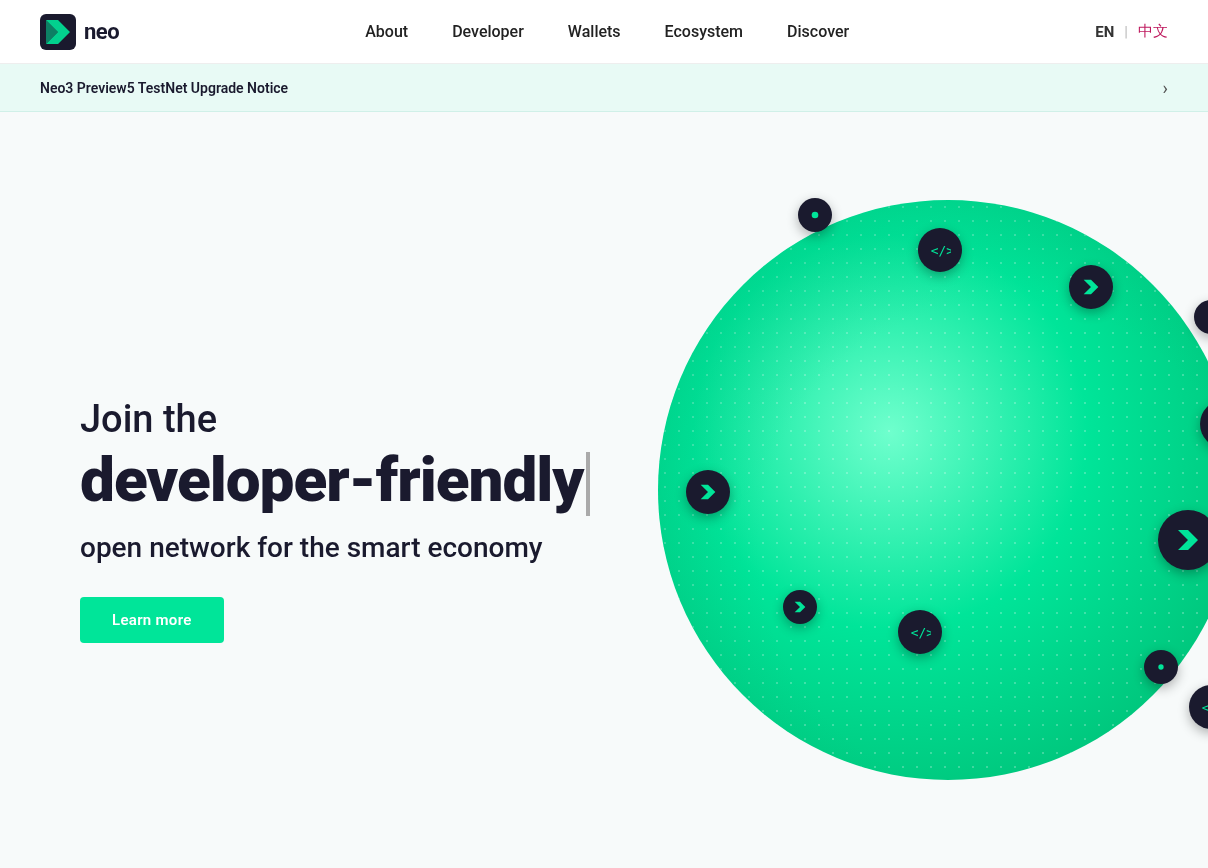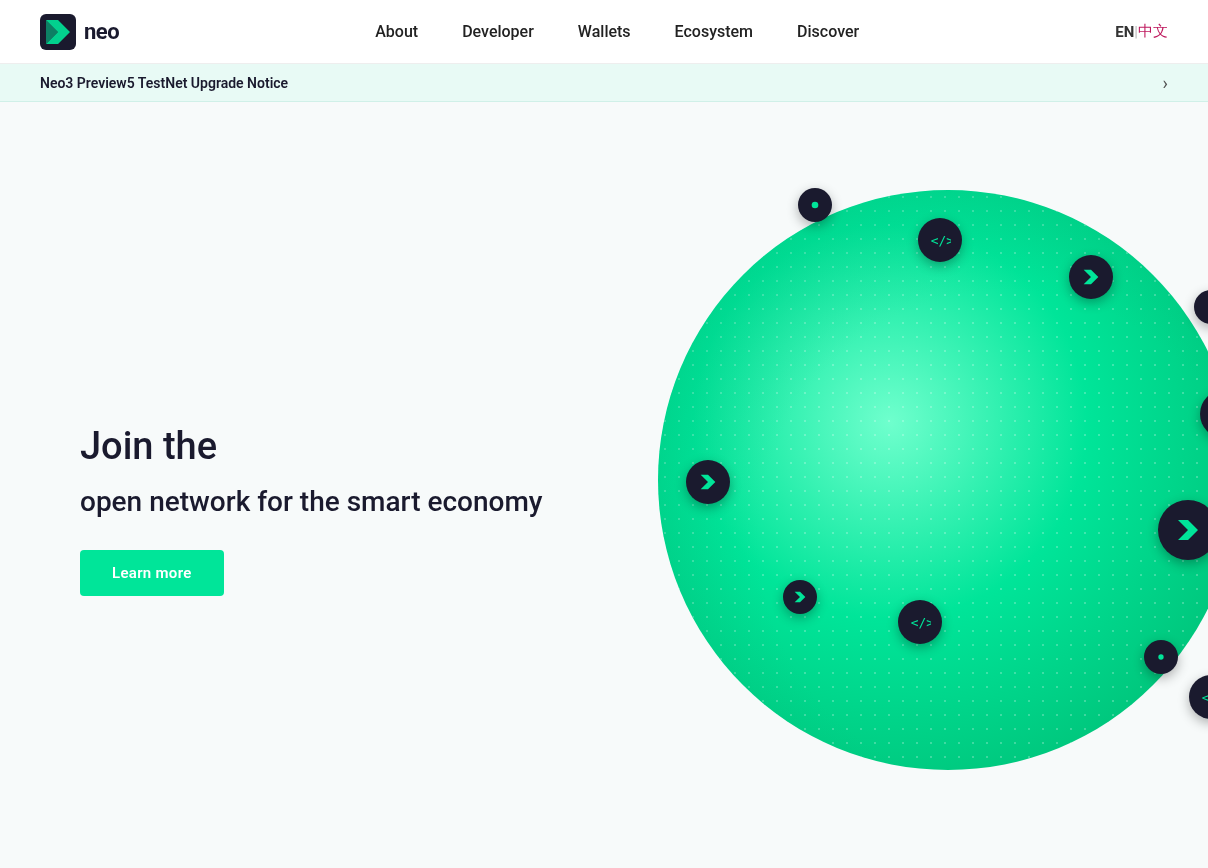--- a/index.html
+++ b/index.html
@@ -46,39 +46,39 @@
     }
     .nav-links a {
       text-decoration: none;
       color: #222;
       font-size: 16px;
       font-weight: 500;
     }
     .nav-lang {
       display: flex;
       align-items: center;
-      gap: 0;
+      gap: 10px;
       font-size: 15px;
       color: #333;
     }
     .nav-lang .divider {
       color: #bbb;
     }
     .nav-lang .lang-zh {
       color: #be185d;
     }
 
     
     .notice-banner {
       background: #e8faf5;
       display: flex;
       align-items: center;
       justify-content: space-between;
       padding: 0 40px;
-      height: 38px;
+      height: 48px;
       border-bottom: 1px solid #d0f0e8;
       gap: 40px;
     }
     .notice-text {
       font-size: 14px;
       font-weight: 600;
       color: #1a1a2e;
     }
     .notice-arrow {
       color: #555;
@@ -268,20 +268,23 @@
 
 <div class="notice-banner">
   <span class="notice-text">Neo3 Preview5 TestNet Upgrade Notice</span>
   <span class="notice-arrow">›</span>
 </div>
 
 <section class="hero">
 
   <div class="hero-left">
     <div class="hero-join">Join the</div>
+    <div class="hero-title">
+      <span>developer-friendly</span><span class="hero-cursor"></span>
+    </div>
     <div class="hero-subtitle">open network for the smart economy</div>
     <a class="hero-btn" href="#">Learn more</a>
   </div>
 
   <div class="hero-right">
     <div class="globe-container">
       <div class="globe-circle">
         <div class="globe-dots"></div>
         <div class="globe-overlay"></div>
       </div>

